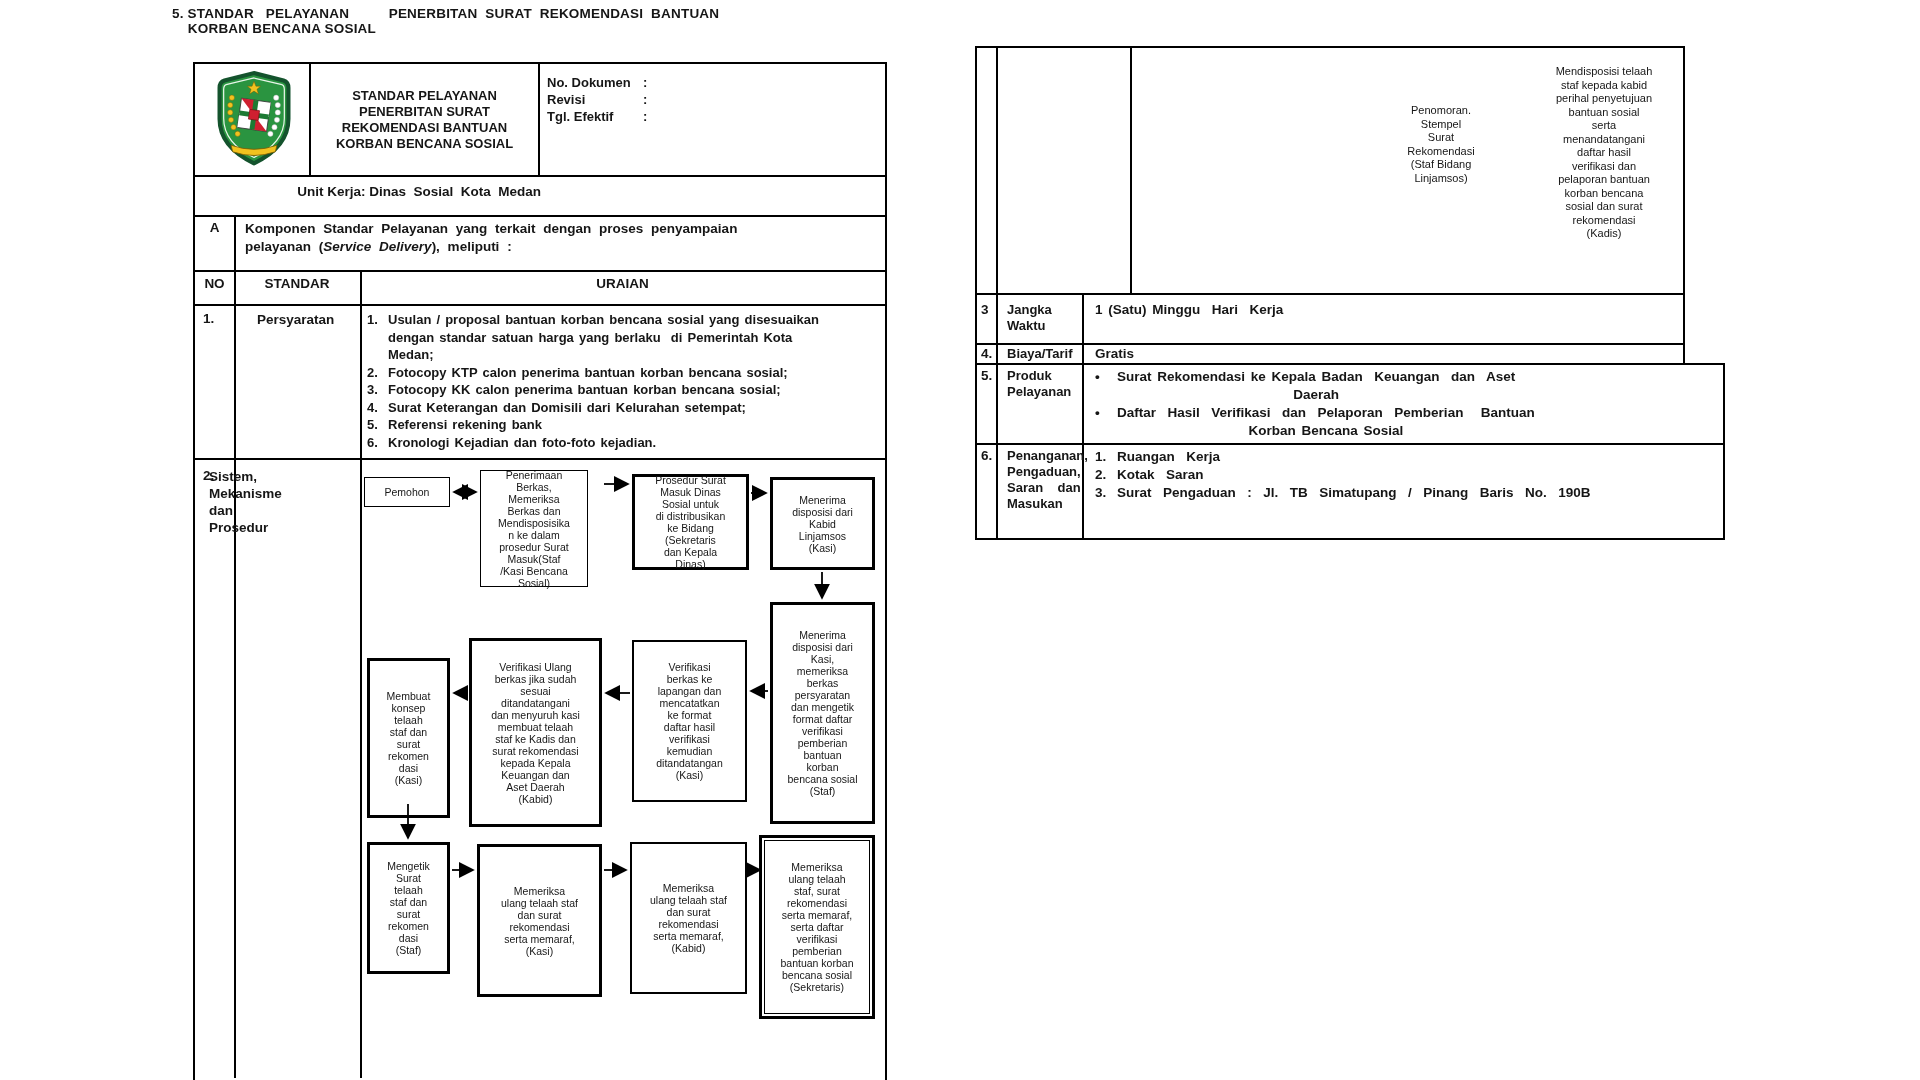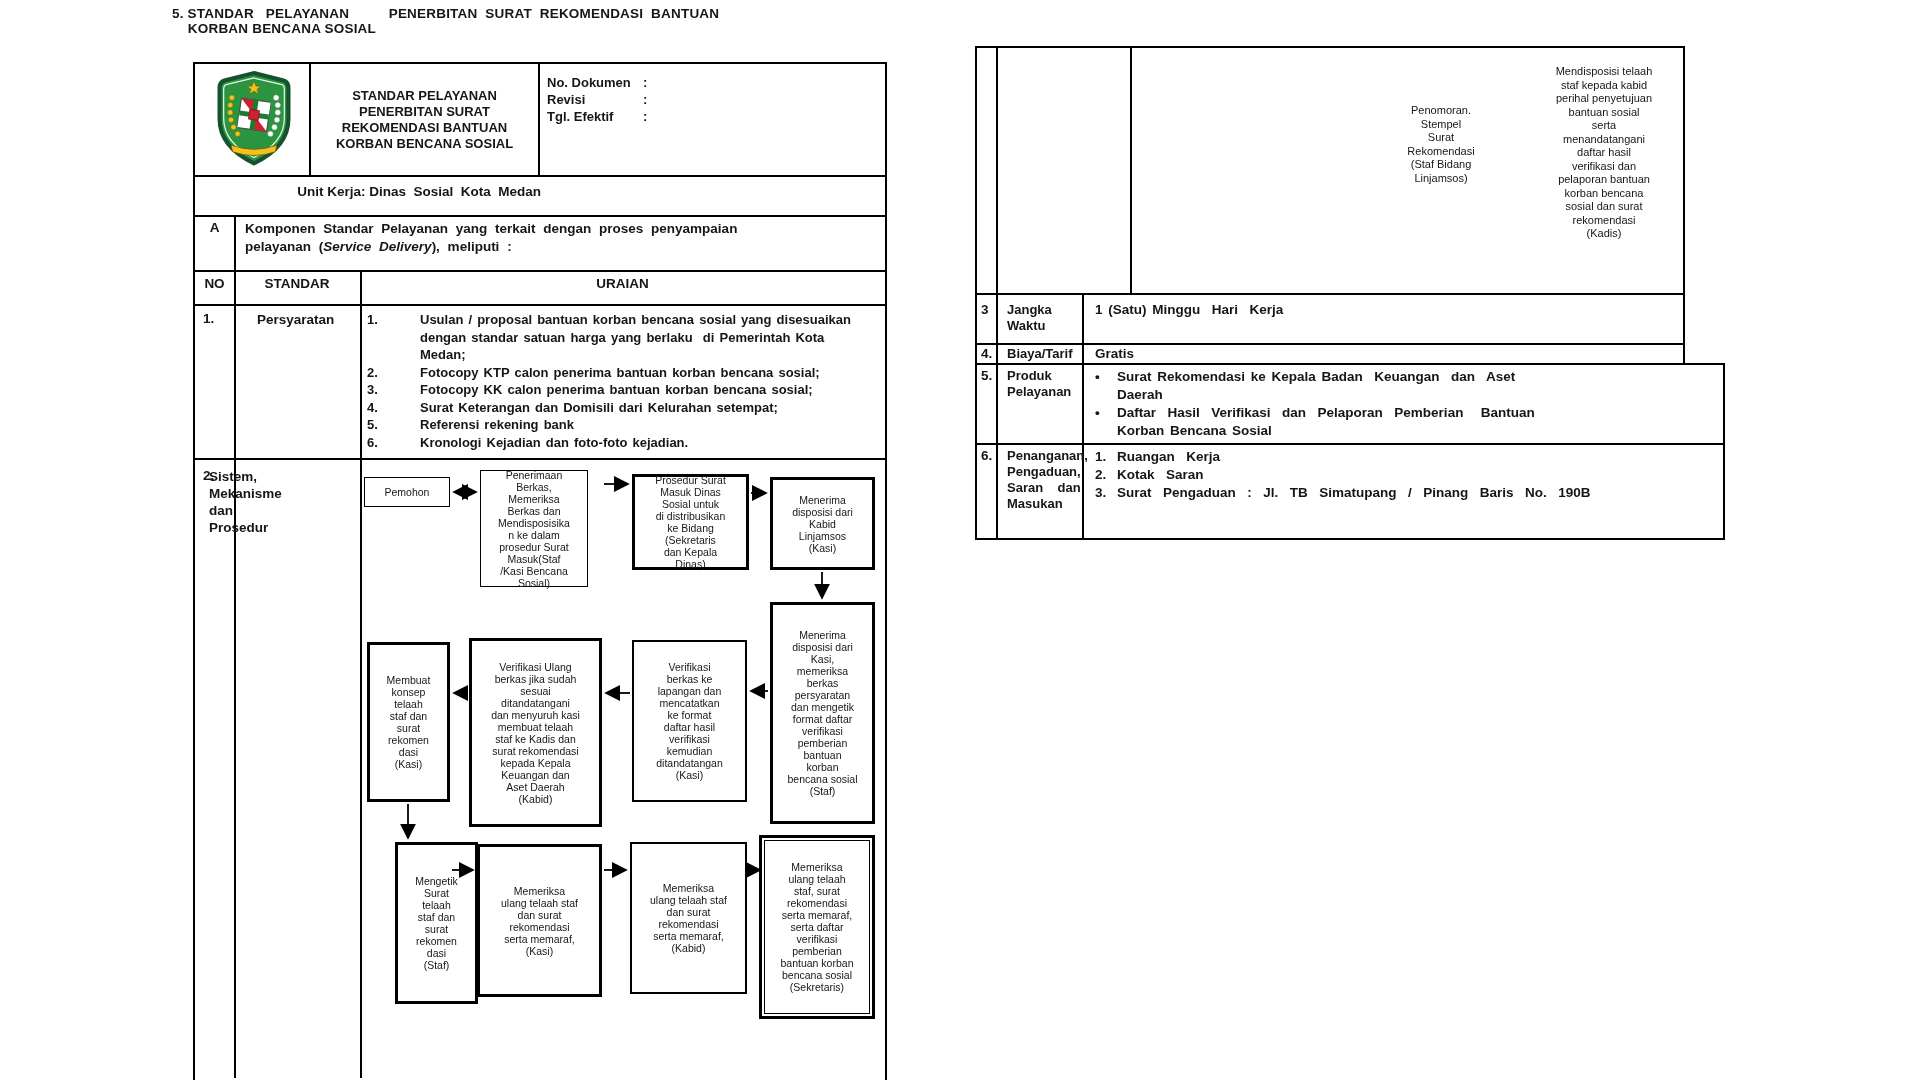--- a/index.html
+++ b/index.html
@@ -41,60 +41,60 @@
   .th-komponen{left:39px;width:126px;}
   .th-uraian{left:165px;width:525px;}
 
   .cell-no{position:absolute;left:8px;font-weight:bold;font-size:13.5px;}
   .cell-komponen{position:absolute;left:62px;font-weight:bold;font-size:13.5px;line-height:17px;white-space:pre;}
   .row2-komponen{left:14px;}
 
   .req-list{position:absolute;left:172px;top:247px;width:515px;}
   .req-item{display:flex;font-weight:bold;font-size:13px;line-height:17.5px;}
   .req-num{width:21px;flex:none;}
-  .req-text{white-space:pre;word-spacing:1.5px;margin-left:32px;}
+  .req-text{white-space:pre;word-spacing:1.5px;}
 
   
   .fbox{position:absolute;box-sizing:border-box;background:#fff;display:flex;align-items:center;
     justify-content:center;text-align:center;font-size:10.5px;line-height:12px;white-space:pre-line;
     border:1.5px solid #000;}
   .b-med{border-width:2px;}
   .b-thick{border-width:3px;}
   .b-double{border:1.5px solid #000;outline:3px solid #000;outline-offset:2px;}
 
   .fb1{left:169px;top:413px;width:86px;height:30px;}
   .fb2{left:285px;top:406px;width:108px;height:117px;}
   .fb3{left:437px;top:410px;width:117px;height:96px;}
   .fb4{left:575px;top:413px;width:105px;height:93px;}
   .fb5{left:575px;top:538px;width:105px;height:222px;}
   .fb6{left:437px;top:576px;width:115px;height:162px;}
   .fb7{left:274px;top:574px;width:133px;height:189px;}
-  .fb8{left:172px;top:578px;width:83px;height:160px;}
-  .fb9{left:172px;top:778px;width:83px;height:162px;margin-left:28px;}
+  .fb8{left:172px;top:594px;width:83px;height:160px;}
+  .fb9{left:172px;top:778px;width:83px;height:132px;}
   .fb10{left:282px;top:780px;width:125px;height:153px;}
   .fb11{left:435px;top:778px;width:117px;height:152px;}
   .fb12{left:569px;top:776px;width:106px;height:174px;}
 
   .arrows{position:absolute;left:0;top:0;pointer-events:none;}
   .arrows line{stroke:#000;stroke-width:1.8;}
 
   
   .right-page{position:absolute;left:975px;top:46px;width:752px;height:500px;}
   .flow-note{position:absolute;font-size:11px;line-height:13.5px;text-align:center;white-space:pre-line;}
   .fn1{left:402px;top:58px;width:128px;}
   .fn2{left:544px;top:19px;width:170px;}
 
   .rp-no{position:absolute;left:6px;font-weight:bold;font-size:13.5px;}
   .rp-komponen{position:absolute;left:32px;width:80px;font-weight:bold;font-size:13px;line-height:16px;white-space:pre;}
   .rp-uraian{position:absolute;left:120px;font-weight:bold;font-size:13.5px;word-spacing:2px;white-space:pre;}
 
   .rp-list{position:absolute;left:120px;width:600px;}
   .rp-bullet,.rp-numbered{display:flex;font-weight:bold;font-size:13.5px;line-height:18px;}
   .rp-marker{width:22px;flex:none;}
-  .rp-item-text{white-space:pre;word-spacing:2px;}
+  .rp-item-text{white-space:pre;word-spacing:2px;text-align:center;}
 </style>
 </head>
 <body>
 
 <div class="stage">
 
   <div class="doc-title">5. STANDAR   PELAYANAN          PENERBITAN  SURAT  REKOMENDASI  BANTUAN
     KORBAN BENCANA SOSIAL</div>
 
   <div class="left-page">

